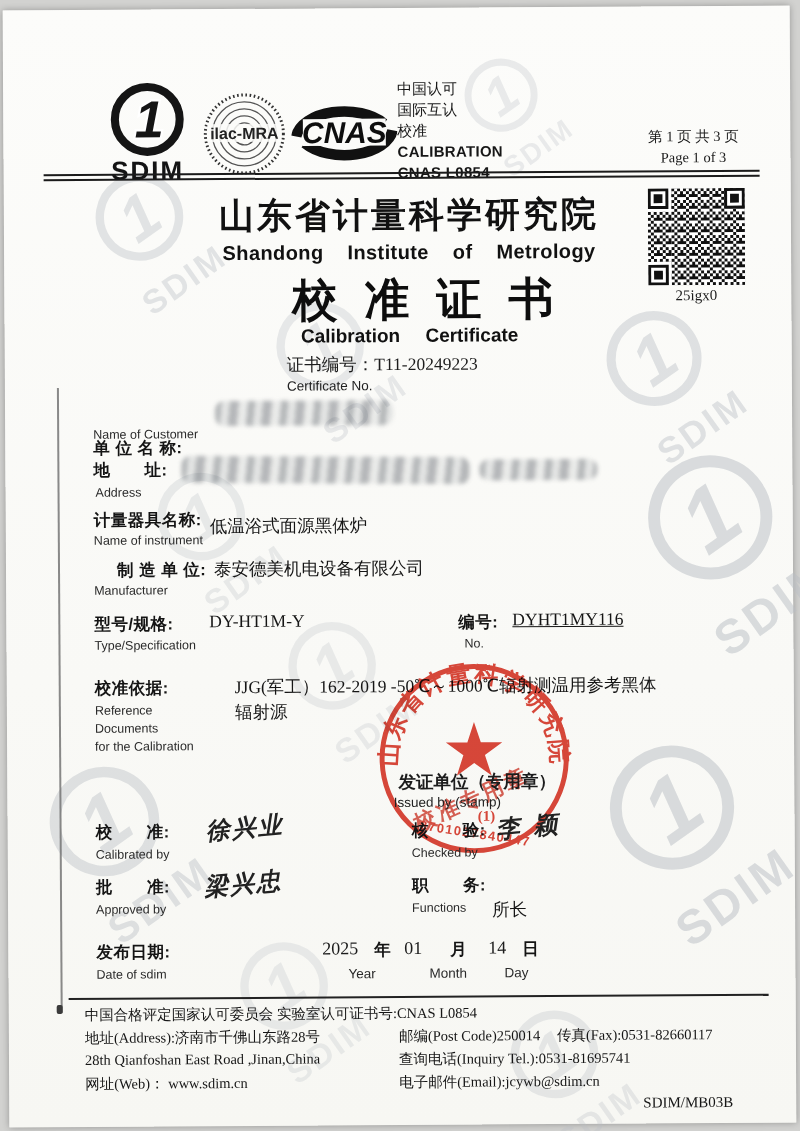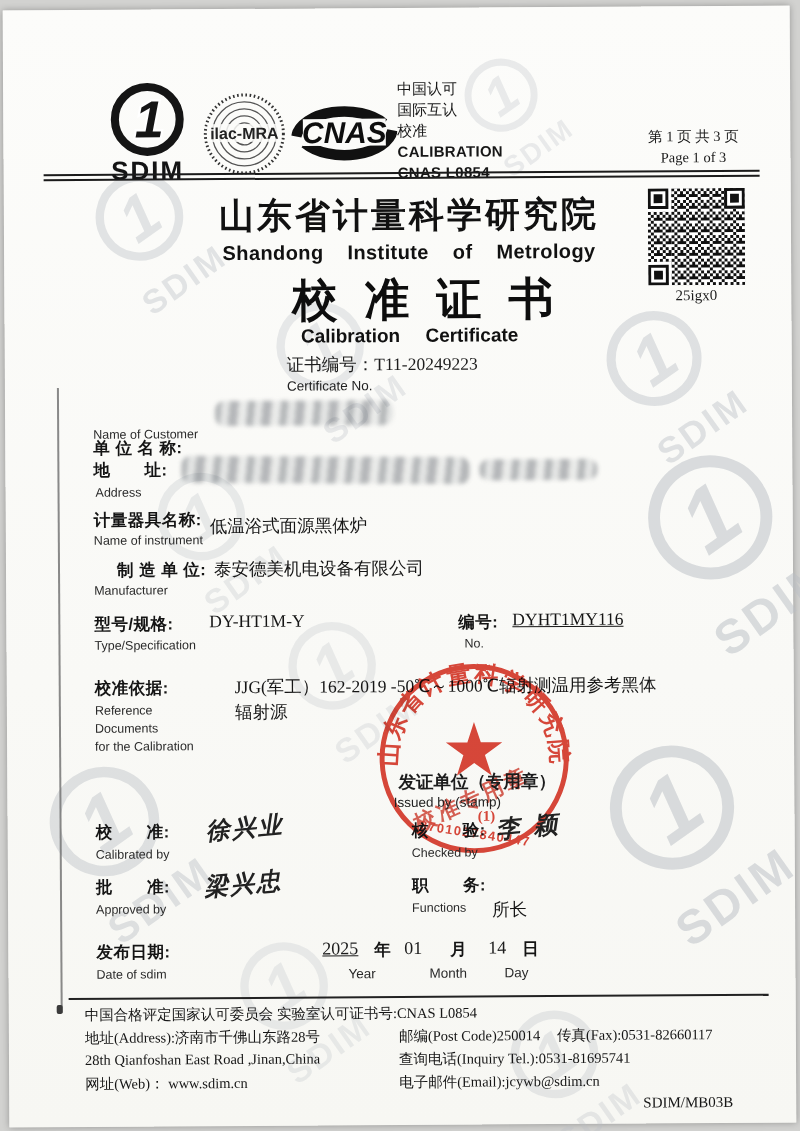--- a/index.html
+++ b/index.html
@@ -283,21 +283,21 @@
   <div class="abs sig" style="left:196px;top:859px;">梁兴忠</div>
   <div class="abs lbl-en" style="left:88px;top:893px;">Approved by</div>
 
   <div class="abs lbl" style="left:404px;top:867px;">职　　务:</div>
   <div class="abs val" style="left:484px;top:866px;margin-top:24px;">所长</div>
   <div class="abs lbl-en" style="left:404px;top:893px;">Functions</div>
 
   <div class="abs lbl" style="left:88px;top:932px;">发布日期:</div>
   <div class="abs lbl-en" style="left:88px;top:958px;">Date of sdim</div>
 
-  <div class="abs serif" style="left:314px;top:930px;font-size:18px;text-decoration:underline;">2025</div>
+  <div class="abs serif" style="left:314px;top:930px;font-size:18px;">2025</div>
   <div class="abs lbl" style="left:366px;top:931px;">年</div>
   <div class="abs serif" style="left:396px;top:930px;font-size:18px;">01</div>
   <div class="abs lbl" style="left:442px;top:931px;">月</div>
   <div class="abs serif" style="left:480px;top:930px;font-size:18px;">14</div>
   <div class="abs lbl" style="left:514px;top:931px;">日</div>
 
   <div class="abs lbl-en" style="left:340px;top:958px;font-size:13.5px;">Year</div>
   <div class="abs lbl-en" style="left:421px;top:958px;font-size:13.5px;">Month</div>
   <div class="abs lbl-en" style="left:496px;top:958px;font-size:13.5px;">Day</div>
 

